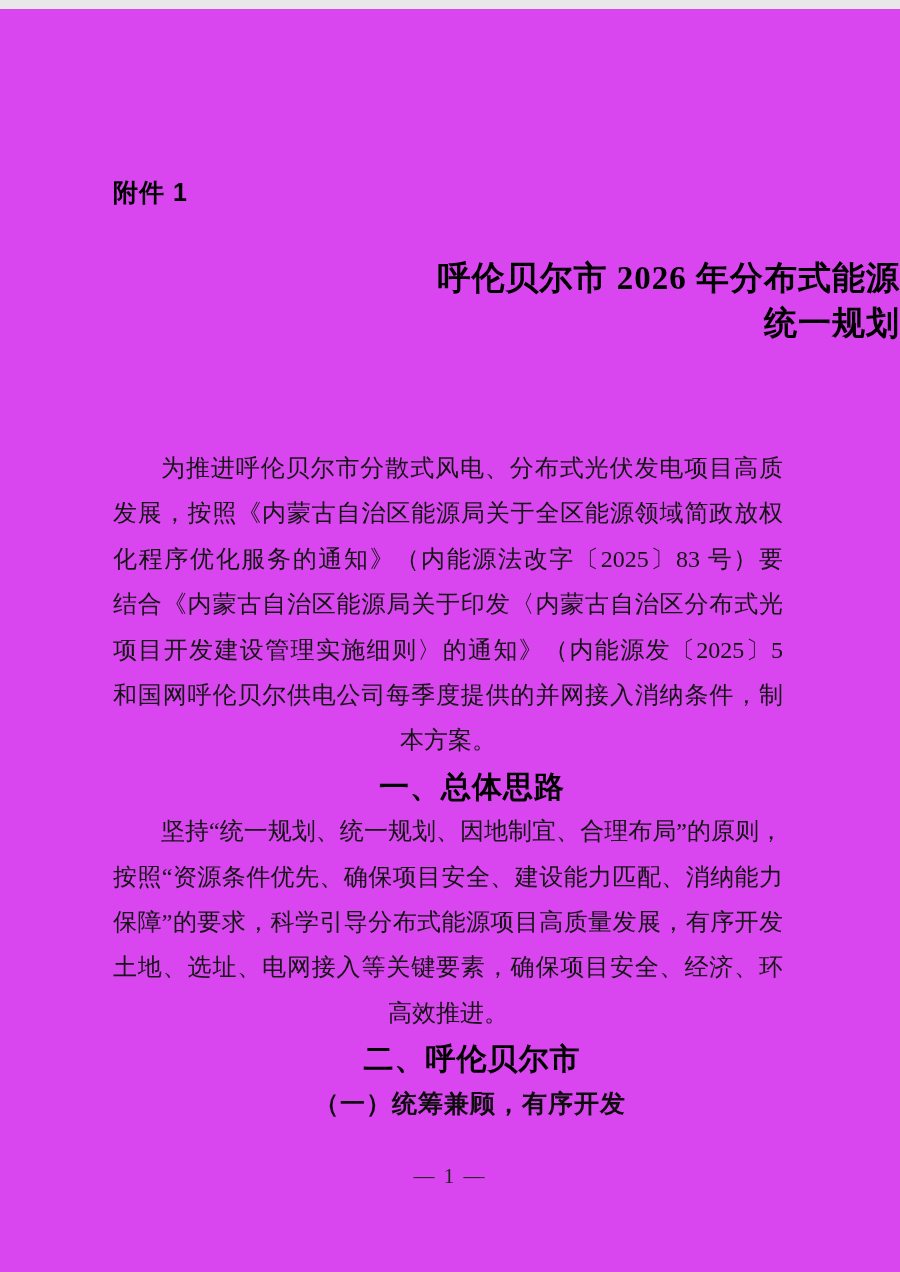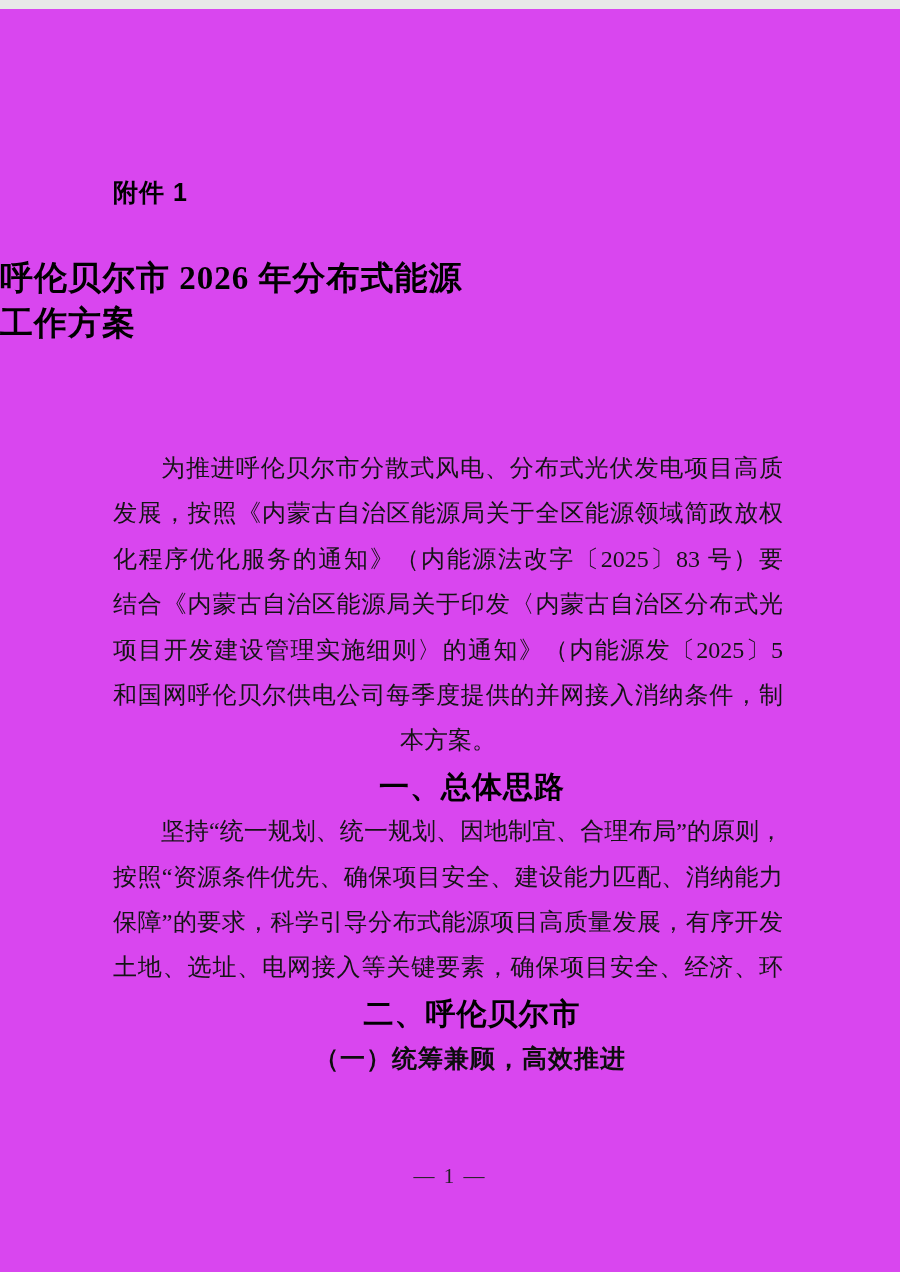--- a/index.html
+++ b/index.html
@@ -26,27 +26,28 @@
     font-size: 25px;
     line-height: 30px;
     color: #000000;
     letter-spacing: 1px;
   }
   .doc-title {
     position: absolute;
     left: 0;
     right: 0;
     top: 247px;
-    text-align: left;
+    text-align: right;
     font-family: "Liberation Serif", "DejaVu Serif", serif;
     font-weight: 700;
     font-size: 33px;
     line-height: 45px;
     color: #000000;
     letter-spacing: 1px;
+    padding-left: 16px;
   }
   .body-block {
     position: absolute;
     left: 113px;
     top: 437px;
     width: 670px;
   }
   .line {
     font-size: 24px;
     height: 45.4px;
@@ -91,35 +92,36 @@
 </style>
 </head>
 <body>
 
 <div class="page">
 
   <div class="attachment-label">附件 1</div>
 
   <div class="doc-title">
     <div>呼伦贝尔市 2026 年分布式能源</div>
-    <div>工作方案</div>
+    <div>统一规划</div>
   </div>
 
   <div class="body-block">
     <div class="line para-start fill">为推进呼伦贝尔市分散式风电、分布式光伏发电项目高质量</div>
     <div class="line fill">发展，按照《内蒙古自治区能源局关于全区能源领域简政放权优</div>
     <div class="line fill">化程序优化服务的通知》（内能源法改字〔2025〕83 号）要求，</div>
     <div class="line fill">结合《内蒙古自治区能源局关于印发〈内蒙古自治区分布式光伏</div>
     <div class="line fill">项目开发建设管理实施细则〉的通知》（内能源发〔2025〕5 号）</div>
     <div class="line fill">和国网呼伦贝尔供电公司每季度提供的并网接入消纳条件，制定</div>
     <div class="line">本方案。</div>
     <div class="line heading">一、总体思路</div>
     <div class="line para-start fill">坚持“统一规划、统一规划、因地制宜、合理布局”的原则，</div>
     <div class="line fill">按照“资源条件优先、确保项目安全、建设能力匹配、消纳能力</div>
     <div class="line fill">保障”的要求，科学引导分布式能源项目高质量发展，有序开发</div>
     <div class="line fill">土地、选址、电网接入等关键要素，确保项目安全、经济、环保、</div>
+    <div class="line">高效推进。</div>
     <div class="line heading">二、呼伦贝尔市</div>
-    <div class="line subheading">（一）统筹兼顾，高效推进</div>
+    <div class="line subheading">（一）统筹兼顾，有序开发</div>
   </div>
 
   <div class="page-footer">— 1 —</div>
 
 </div>
 
 </body></html>

